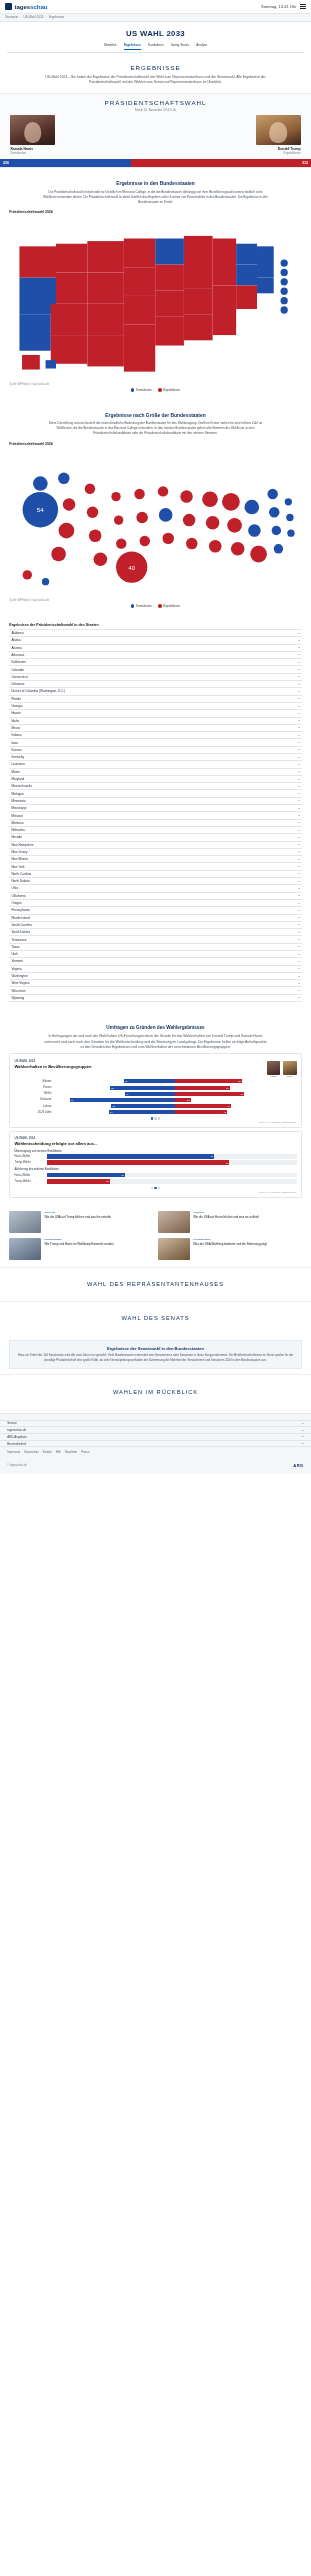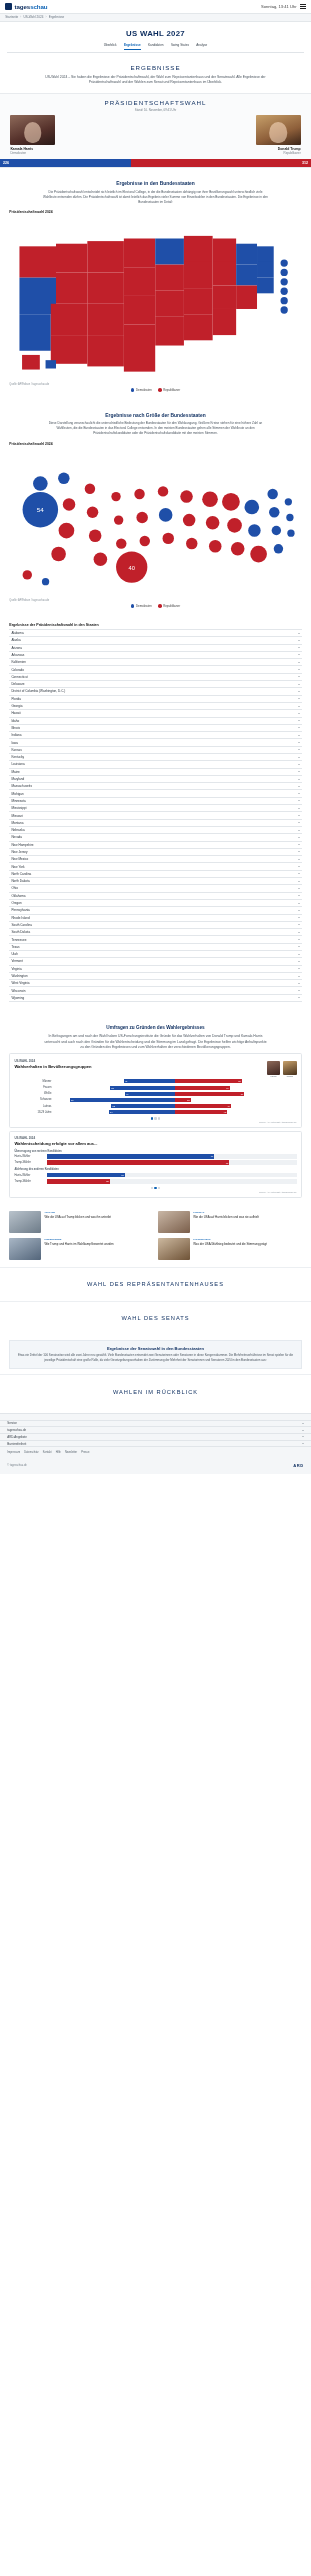--- a/index.html
+++ b/index.html
@@ -185,21 +185,21 @@
   </div>
 
   <div class="breadcrumb">
     <span>Startseite</span>
     <span class="sep">›</span>
     <span>US-Wahl 2024</span>
     <span class="sep">›</span>
     <span>Ergebnisse</span>
   </div>
 
-  <div class="page-title">US WAHL 2027</div>
+  <div class="page-title">US WAHL 2033</div>
 
   <div class="navtabs">
     <span class="tab">Überblick</span>
     <span class="tab active">Ergebnisse</span>
     <span class="tab">Kandidaten</span>
     <span class="tab">Swing States</span>
     <span class="tab">Analyse</span>
   </div>
 
   <div class="section">

